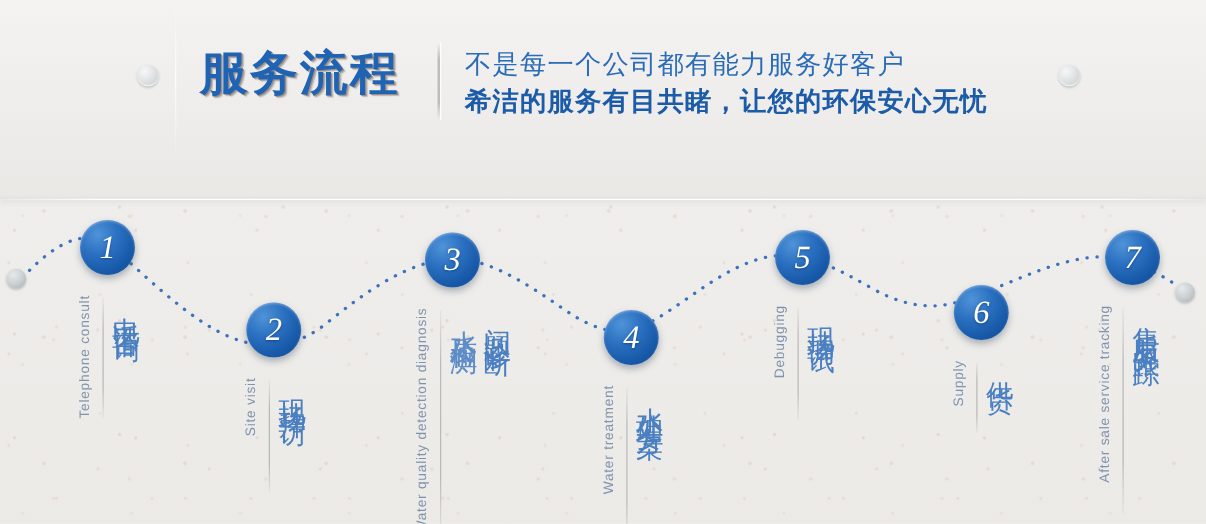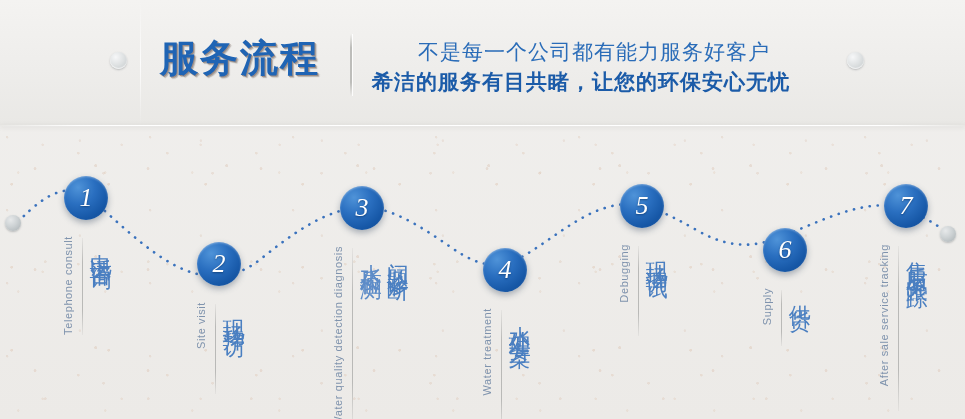--- a/index.html
+++ b/index.html
@@ -24,21 +24,21 @@
       radial-gradient(circle at 21% 45%, rgba(218,184,158,.22) 0 1.0px, transparent 1.5px),
       radial-gradient(circle at 95% 65%, rgba(210,174,148,.24) 0 1.1px, transparent 1.6px),
       linear-gradient(#f1f0ee,#eceae7);
     background-size:
       97px 83px, 113px 101px, 79px 127px, 131px 91px, 89px 111px,
       143px 73px, 103px 137px, 121px 95px, 87px 119px, 109px 105px, 100% 100%;
     pointer-events:none;
   }
   
   #banner{
-    position:absolute;left:0;top:0;width:965px;height:126px;
+    position:absolute;left:0;top:0;width:965px;height:160px;
     background:linear-gradient(180deg,#f4f3f1 0%,#eeedeb 55%,#e9e8e5 100%);
   }
   #banner:after{
     content:"";position:absolute;left:0;right:0;bottom:0;height:1px;
     background:linear-gradient(90deg,rgba(255,255,255,0) 0%,#ffffff 8%,#ffffff 92%,rgba(255,255,255,0) 100%);
     box-shadow:0 1px 4px rgba(120,118,114,.30);
   }
   #banner-inner-edge{
     position:absolute;left:140px;top:0;width:1px;height:126px;
     background:linear-gradient(180deg,rgba(255,255,255,0),rgba(255,255,255,.85),rgba(255,255,255,0));
@@ -57,21 +57,21 @@
     color:#1f64b4;
     text-shadow:1px 1px 0 #9c8d86, 2px 2px 1px rgba(120,110,104,.45);
   }
   #title-divider{
     position:absolute;left:350px;top:34px;width:2px;height:62px;
     background:linear-gradient(180deg,rgba(200,200,198,0),#bdbdba 22%,#bdbdba 78%,rgba(200,200,198,0));
     box-shadow:1px 0 0 rgba(255,255,255,.85);
   }
   #subtitle{position:absolute;left:372px;top:38px;}
   #subtitle-line1{
-    font-size:21px;color:#2a6cb8;letter-spacing:1px;line-height:28px;white-space:nowrap;margin-left:46px;
+    font-size:21px;color:#2a6cb8;letter-spacing:1px;line-height:28px;white-space:nowrap;
   }
   #subtitle-line2{
     font-size:21px;font-weight:bold;color:#1b5ba8;letter-spacing:1px;line-height:31px;white-space:nowrap;text-align:right;
   }
 
   
   #flow{position:absolute;left:0;top:126px;width:965px;height:293px;}
   #flow-path{position:absolute;left:0;top:0;width:965px;height:293px;}
 
   .node{position:absolute;}

